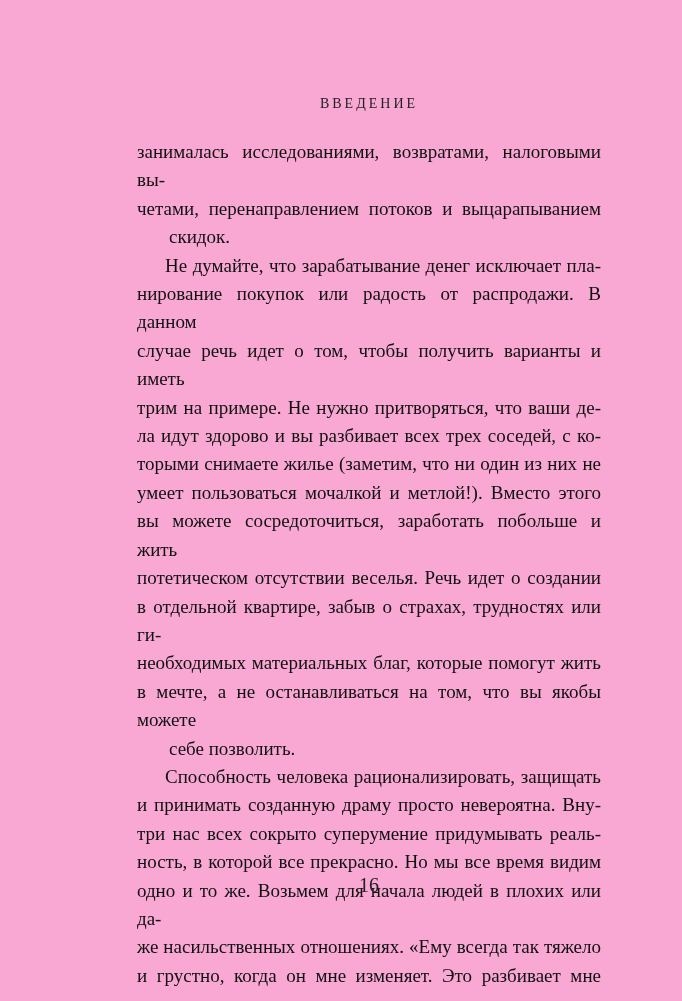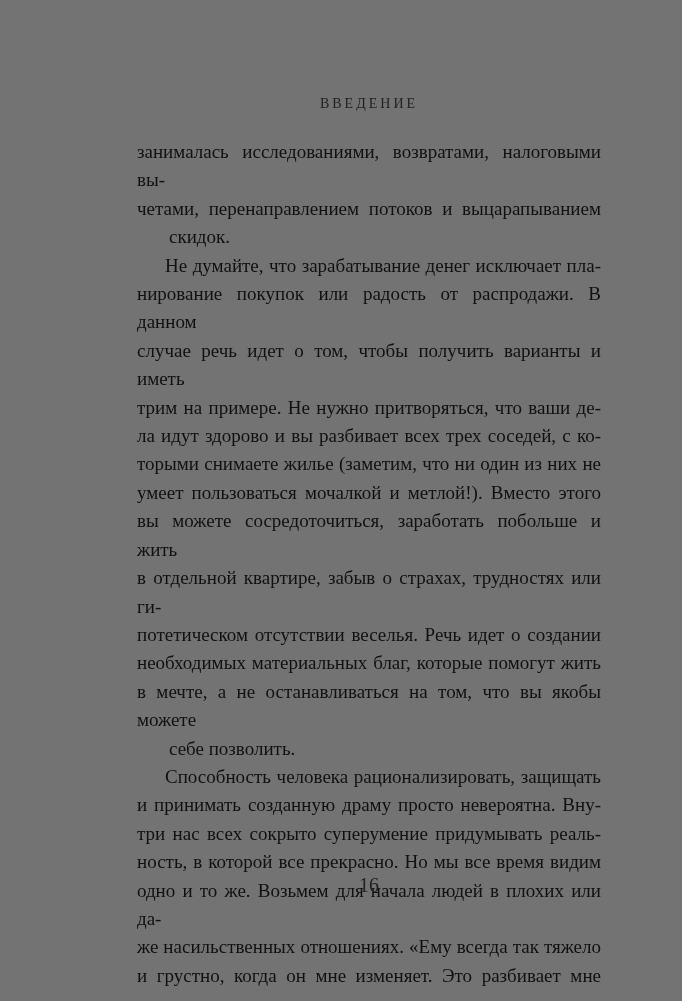--- a/index.html
+++ b/index.html
@@ -4,21 +4,21 @@
 <style>
   html, body {
     margin: 0;
     padding: 0;
     background: #ffffff;
   }
   .page {
     position: relative;
     width: 682px;
     height: 1001px;
-    background: #737373;
+    background: #f9a8d4;
     overflow: hidden;
     font-family: "Liberation Serif", "DejaVu Serif", serif;
     color: #1a1a1a;
   }
   .running-head {
     position: absolute;
     top: 96px;
     left: 137px;
     width: 464px;
     text-align: center;
@@ -69,22 +69,22 @@
       <div class="line">четами, перенаправлением потоков и выцарапыванием</div>
       <div class="line para-last">скидок.</div>
       <div class="line indent">Не думайте, что зарабатывание денег исключает пла-</div>
       <div class="line">нирование покупок или радость от распродажи. В данном</div>
       <div class="line">случае речь идет о том, чтобы получить варианты и иметь</div>
       <div class="line">трим на примере. Не нужно притворяться, что ваши де-</div>
       <div class="line">ла идут здорово и вы разбивает всех трех соседей, с ко-</div>
       <div class="line">торыми снимаете жилье (заметим, что ни один из них не</div>
       <div class="line">умеет пользоваться мочалкой и метлой!). Вместо этого</div>
       <div class="line">вы можете сосредоточиться, заработать побольше и жить</div>
+      <div class="line">потетическом отсутствии веселья. Речь идет о создании</div>
       <div class="line">в отдельной квартире, забыв о страхах, трудностях или ги-</div>
-      <div class="line">потетическом отсутствии веселья. Речь идет о создании</div>
       <div class="line">необходимых материальных благ, которые помогут жить</div>
       <div class="line">в мечте, а не останавливаться на том, что вы якобы можете</div>
       <div class="line para-last">себе позволить.</div>
       <div class="line indent">Способность человека рационализировать, защищать</div>
       <div class="line">и принимать созданную драму просто невероятна. Вну-</div>
       <div class="line">три нас всех сокрыто суперумение придумывать реаль-</div>
       <div class="line">ность, в которой все прекрасно. Но мы все время видим</div>
       <div class="line">одно и то же. Возьмем для начала людей в плохих или да-</div>
       <div class="line">же насильственных отношениях. «Ему всегда так тяжело</div>
       <div class="line">и грустно, когда он мне изменяет. Это разбивает мне серд-</div>

